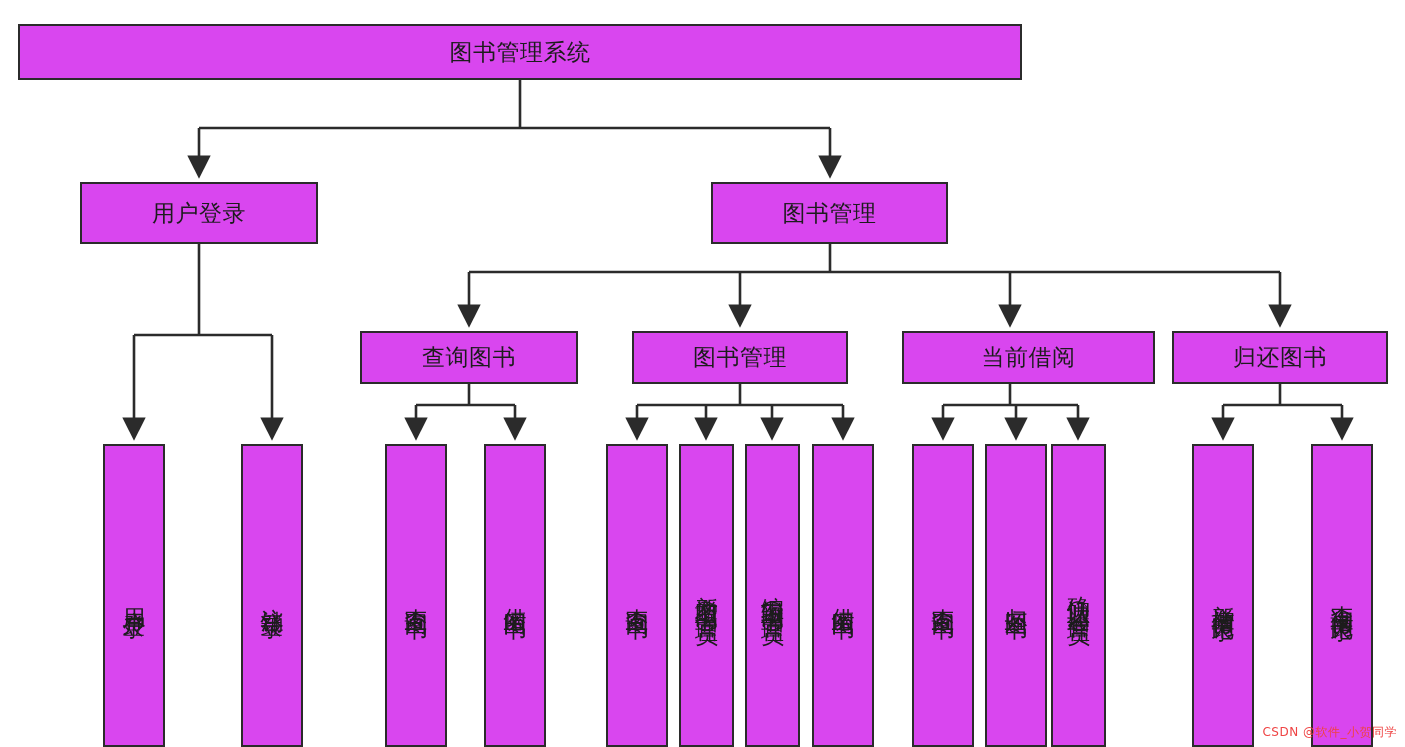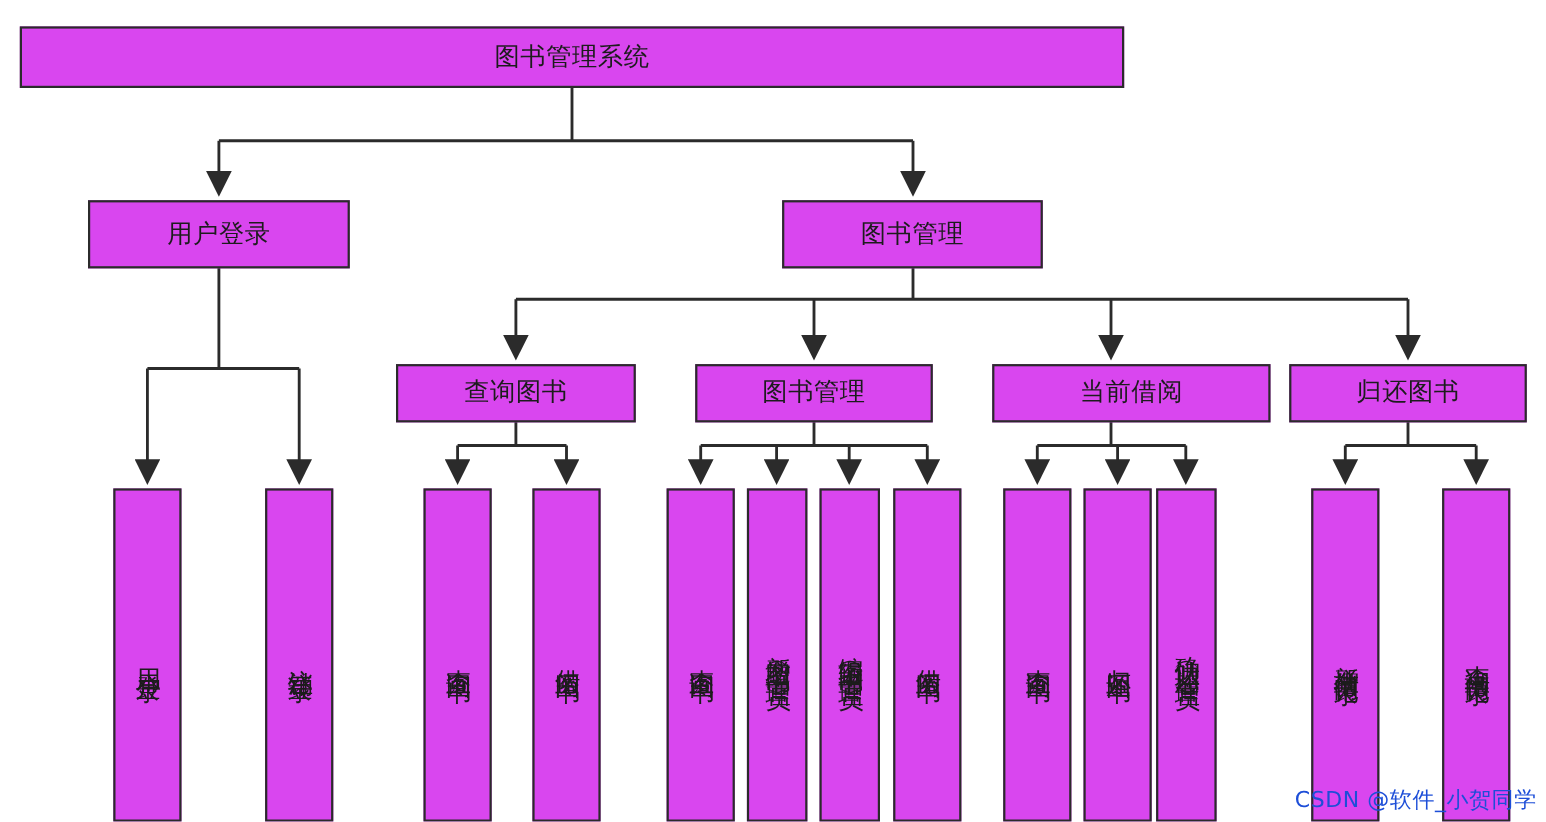--- a/index.html
+++ b/index.html
@@ -54,22 +54,22 @@
     line-height: 1;
     white-space: nowrap;
   }
   .node.leaf.tall .label {
     letter-spacing: 4px;
   }
   .watermark {
     position: absolute;
     right: 8px;
     bottom: 6px;
-    font-size: 20px;
-    color: #1d4ed8;
+    font-size: 12px;
+    color: #ef4444;
     letter-spacing: 0.5px;
     white-space: nowrap;
   }
 </style>
 </head>
 <body>
 
 <div id="canvas">
 
   <svg class="edges" viewBox="0 0 1405 747">

